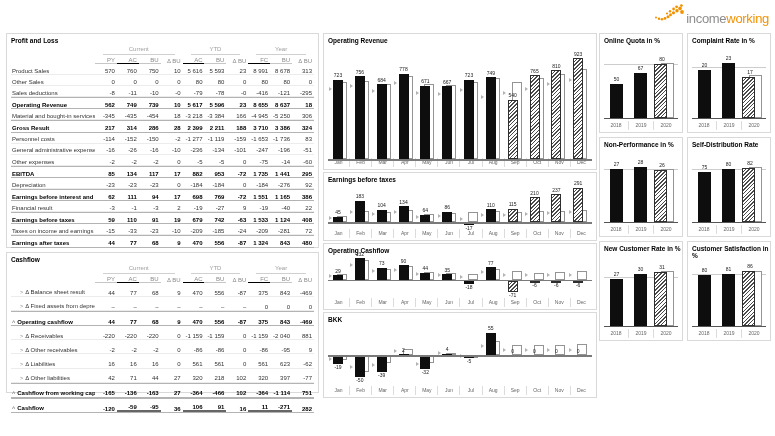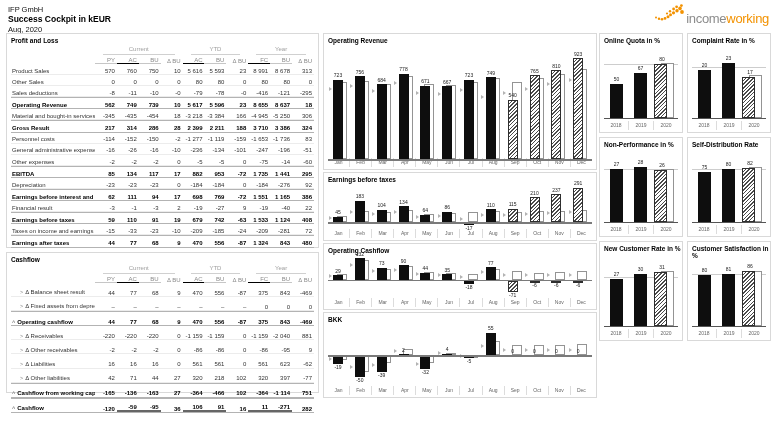--- a/index.html
+++ b/index.html
@@ -58,25 +58,20 @@
   .grid{position:absolute;left:0;right:0;height:1px;background:#cdcdcd;z-index:0;}
   .mrow{position:absolute;left:4px;right:4px;bottom:2px;display:flex;height:9px;}
   .mrow .mcell{flex:1;font-size:5px;color:#666;text-align:center;line-height:9px;border-left:1px solid #dcdcdc;overflow:hidden;}
   .mrow .mcell:first-child{border-left:none;}
 </style>
 </head>
 <body>
 
 <div class="page">
 
-  <div class="hdr">
-    <div class="co">IFP GmbH</div>
-    <div class="ti">Success Cockpit in kEUR</div>
-    <div class="pe">Aug, 2020</div>
-  </div>
 
   <div class="logo">
     <div class="row">
       <span style="margin-right:2px;">
         <svg width="30" height="18" viewBox="0 0 30 18">
           <g fill="#f39200">
             <circle cx="2" cy="13.5" r="1"></circle>
               <circle cx="5" cy="14.8" r="1.2"></circle>
               <circle cx="8" cy="15.2" r="1.3"></circle>
             <circle cx="11" cy="14.4" r="1.4"></circle>

